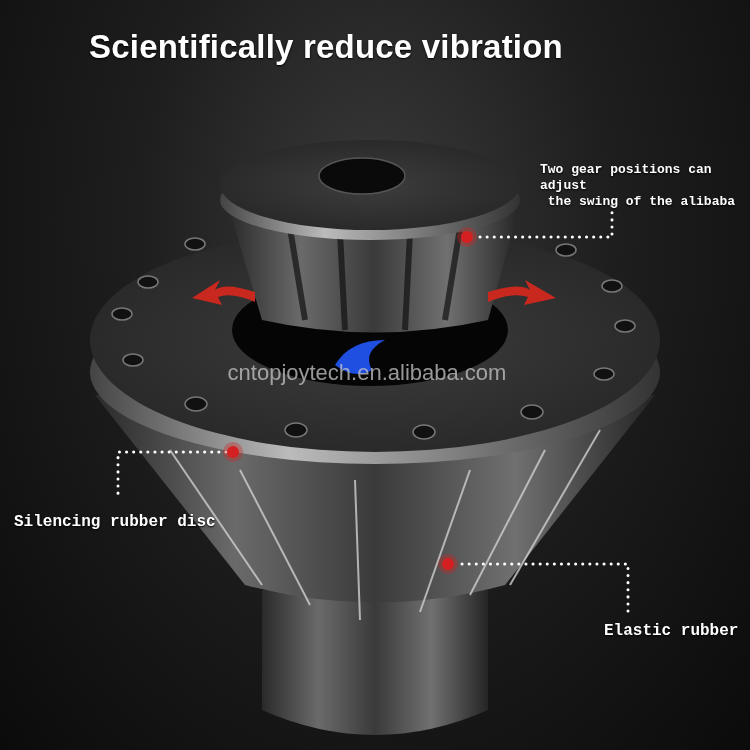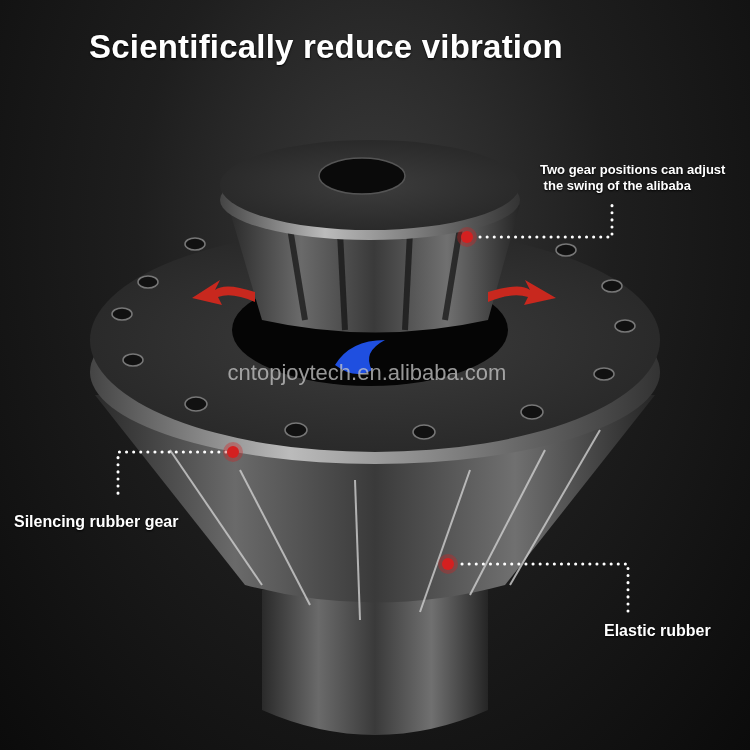--- a/index.html
+++ b/index.html
@@ -3,21 +3,21 @@
 <meta charset="utf-8">
 <style>
   html,body{margin:0;padding:0;}
   body{width:750px;height:750px;overflow:hidden;background:#111;}
   .stage{position:relative;width:750px;height:750px;overflow:hidden;
     background:radial-gradient(ellipse at 50% 30%, #3a3a3a 0%, #1e1e1e 45%, #0b0b0b 100%);
     font-family:"Liberation Sans", sans-serif;}
   .title{position:absolute;left:0;top:28px;width:652px;text-align:center;color:#fff;
     font-weight:bold;font-size:33px;letter-spacing:0.2px;text-shadow:0 1px 2px #000;}
   svg.product{position:absolute;left:0;top:0;}
-  .label{position:absolute;color:#fff;font-weight:bold;text-shadow:0 1px 2px #000;}
+  .label{position:absolute;color:#fff;font-weight:bold;text-shadow:0 1px 2px #000;font-family:Liberation Mono, monospace;}
   .label.l1{left:540px;top:162px;font-size:13px;line-height:16px;}
   .label.l2{left:14px;top:513px;font-size:16px;}
   .label.l3{left:604px;top:622px;font-size:16px;}
   .watermark{position:absolute;left:0;top:360px;width:734px;text-align:center;
     color:rgba(200,200,200,0.75);font-size:22px;}
 </style>
 </head>
 <body>
 
 <div class="stage">
@@ -122,17 +122,17 @@
     <g>
       <circle cx="448" cy="564" r="10" fill="#d42020" opacity="0.35"></circle>
       <circle cx="448" cy="564" r="6" fill="#d42020"></circle>
     </g>
   </svg>
 
   <div class="label l1">
     <div>Two gear positions can adjust</div>
     <div style="white-space:pre;"> the swing of the alibaba</div>
   </div>
-  <div class="label l2">Silencing rubber gear</div>
+  <div class="label l2">Silencing rubber disc</div>
   <div class="label l3">Elastic rubber</div>
 
   <div class="watermark">cntopjoytech.en.alibaba.com</div>
 </div>
 
 </body></html>

